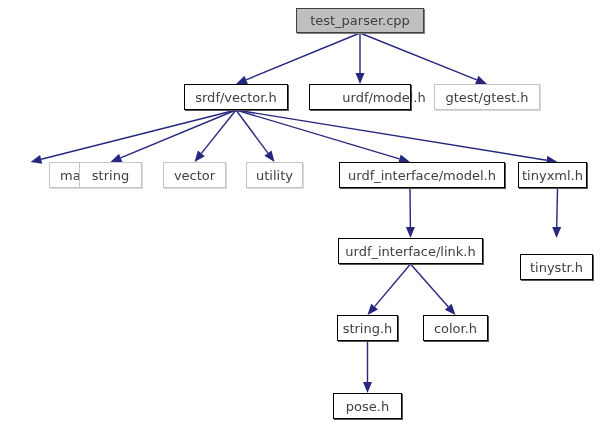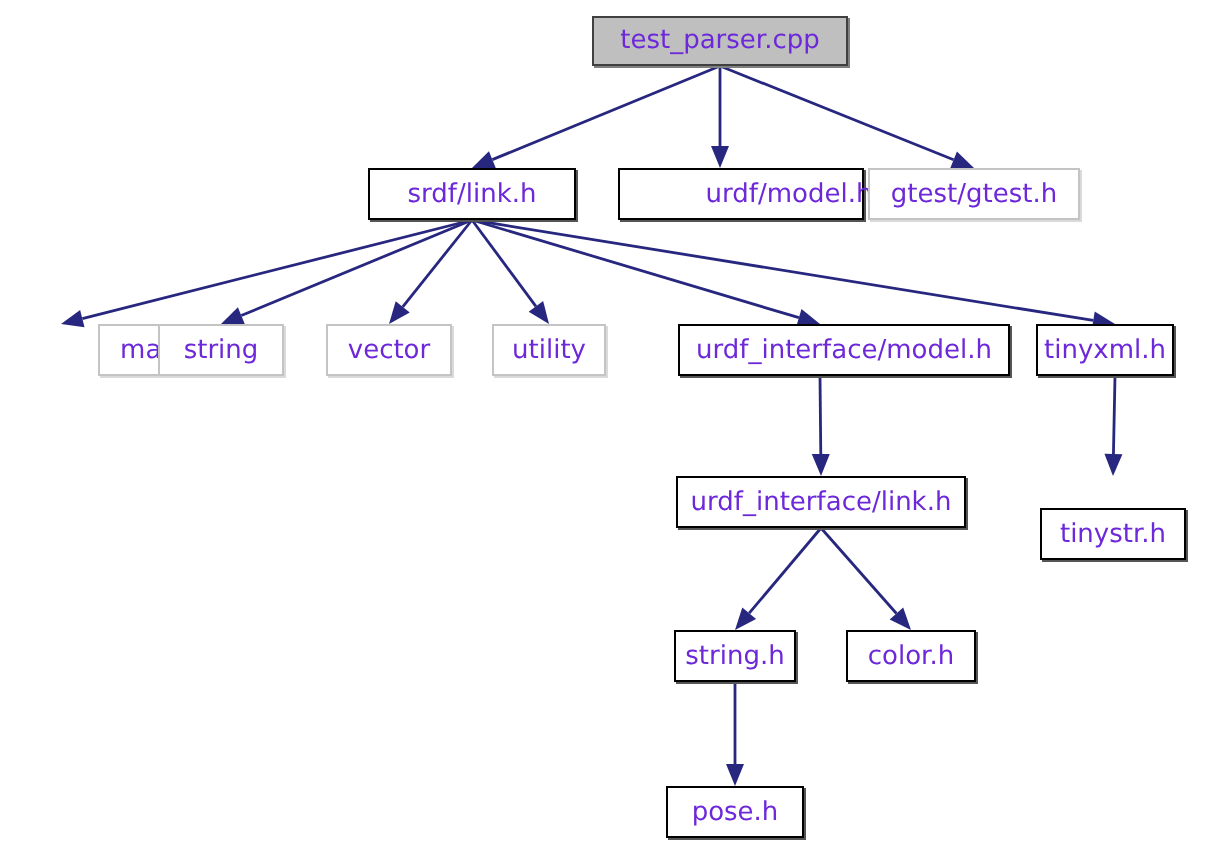--- a/index.html
+++ b/index.html
@@ -24,21 +24,21 @@
     pointer-events: none;
   }
   .node {
     position: absolute;
     box-sizing: border-box;
     display: flex;
     align-items: center;
     justify-content: center;
     font-size: 13px;
     line-height: 1;
-    color: #6d28d9;
+    color: #404040;
     background: #ffffff;
     border: 1px solid #000000;
     white-space: nowrap;
     letter-spacing: 0px;
   }
   .node.root {
     background: #bfbfbf;
     border: 1px solid #404040;
     box-shadow: 1px 1px 0 0 #808080;
   }
@@ -111,23 +111,23 @@
       <g>
         <line x1="367.5" y1="341" x2="367.5" y2="382" stroke="#27277f" stroke-width="1.4"></line>
         <polygon points="367.5,393 363,382 372,382" fill="#27277f"></polygon>
       </g>
     </svg>
   <div id="node-layer">
       <div class="node root" style="left: 296px; top: 8px; width: 128px; height: 25px;">
         <span>test_parser.cpp</span>
       </div>
       <div class="node strong" style="left: 184px; top: 84px; width: 104px; height: 26px;">
-        <span>srdf/link.h</span>
+        <span>srdf/vector.h</span>
       </div>
-      <div class="node strong" style="left: 309px; top: 84px; width: 123px; height: 26px; padding-left: 48px;">
+      <div class="node strong" style="left: 309px; top: 84px; width: 102px; height: 26px; padding-left: 48px;">
         <span>urdf/model.h</span>
       </div>
       <div class="node faint" style="left: 434px; top: 84px; width: 106px; height: 26px;">
         <span>gtest/gtest.h</span>
       </div>
       <div class="node faint" style="left: 5px; top: 162px; width: 51px; height: 26px; margin-left: 44px;">
         <span>map</span>
       </div>
       <div class="node faint" style="left: 79px; top: 162px; width: 63px; height: 26px;">
         <span>string</span>

